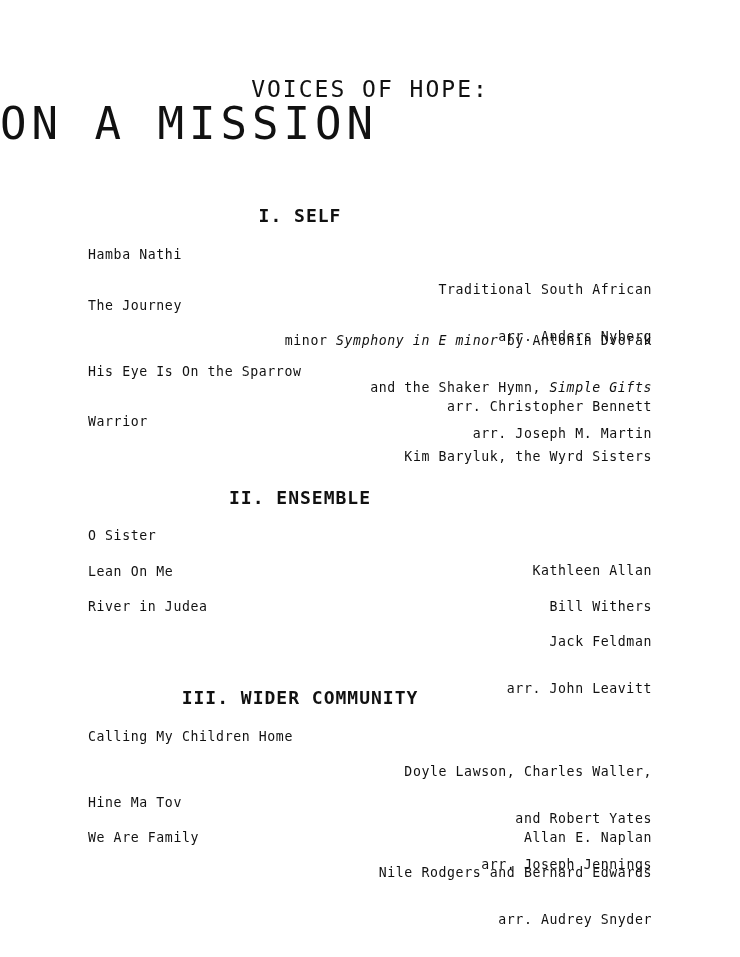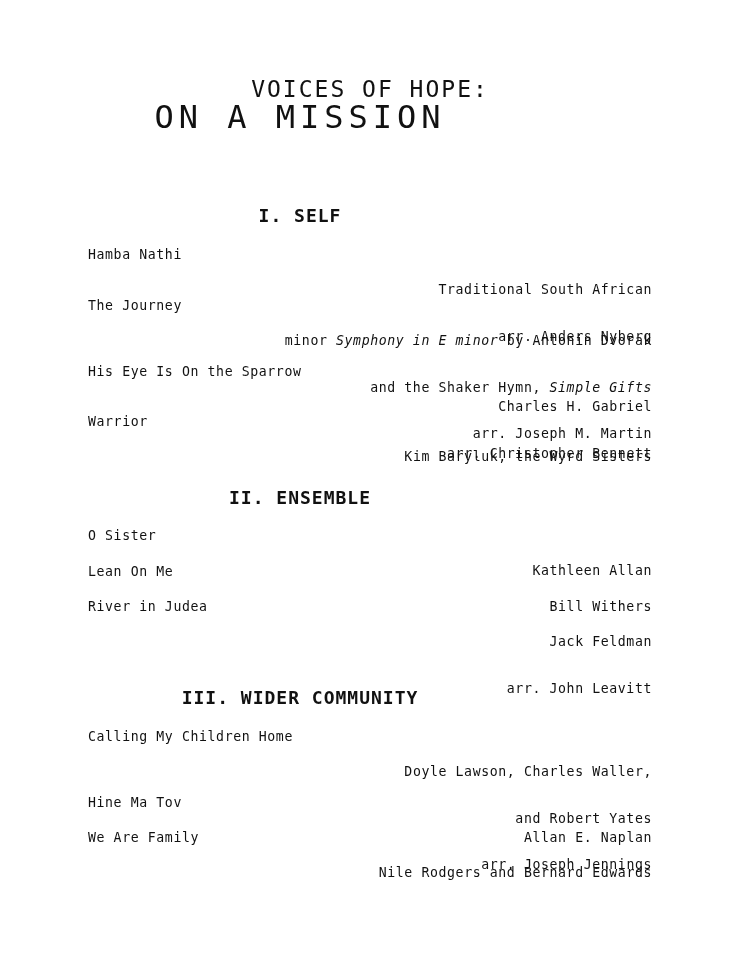--- a/index.html
+++ b/index.html
@@ -1,21 +1,21 @@
 <!DOCTYPE html>
 <html><head>
 <meta charset="utf-8">
 <style>
   html, body { margin: 0; padding: 0; background: #ffffff; }
   body { width: 740px; height: 957px; position: relative; overflow: hidden;
          font-family: "DejaVu Sans Mono", "Liberation Mono", monospace; color: #111; }
   .subtitle { position: absolute; top: 76px; left: 0; width: 740px; text-align: center;
               font-size: 23px; letter-spacing: 2px; }
-  .title { position: absolute; top: 98px; left: 0; width: 600px; text-align: center;
-           font-size: 32px; letter-spacing: 5px; font-weight: normal; }
+  .title { position: absolute; top: 98px; left: 0; width: 600px; 
+           font-size: 44px; letter-spacing: 5px; font-weight: normal; }
   .section-head { position: absolute; left: 0; width: 600px; text-align: center;
                   font-size: 18px; font-weight: bold; letter-spacing: 1px; }
   .row { position: absolute; left: 88px; width: 564px; font-size: 13.2px; line-height: 15.5px;
          letter-spacing: 0.6px; }
   .row .piece { position: absolute; left: 0; top: 0; white-space: nowrap; }
   .row .credit { position: absolute; right: 0; top: 4px; text-align: right; white-space: pre; }
   .row .credit div { white-space: nowrap; }
   i { font-style: italic; }
 </style>
 </head>
@@ -39,21 +39,20 @@
   <div class="credit">
     <div><span>minor </span><i>Symphony in E minor</i><span> by Antonin Dvorak</span></div>
     <div><span>and the Shaker Hymn, </span><i>Simple Gifts</i><span></span></div>
     <div><span>arr. Joseph M. Martin</span></div>
   </div>
 </div>
 
 <div class="row" style="top:364px">
   <span class="piece">His Eye Is On the Sparrow</span>
   <div class="credit">
-    <div>Charles H. Gabriel</div>
     <div>arr. Christopher Bennett</div>
   </div>
 </div>
 
 <div class="row" style="top:414px">
   <span class="piece">Warrior</span>
   <div class="credit">
     <div>Kim Baryluk, the Wyrd Sisters</div>
   </div>
 </div>
@@ -97,14 +96,15 @@
   <span class="piece">Hine Ma Tov</span>
   <div class="credit">
     <div>Allan E. Naplan</div>
   </div>
 </div>
 
 <div class="row" style="top:830px">
   <span class="piece">We Are Family</span>
   <div class="credit">
     <div>Nile Rodgers and Bernard Edwards</div>
+    <div>arr. Audrey Snyder</div>
   </div>
 </div>
 
 </body></html>

